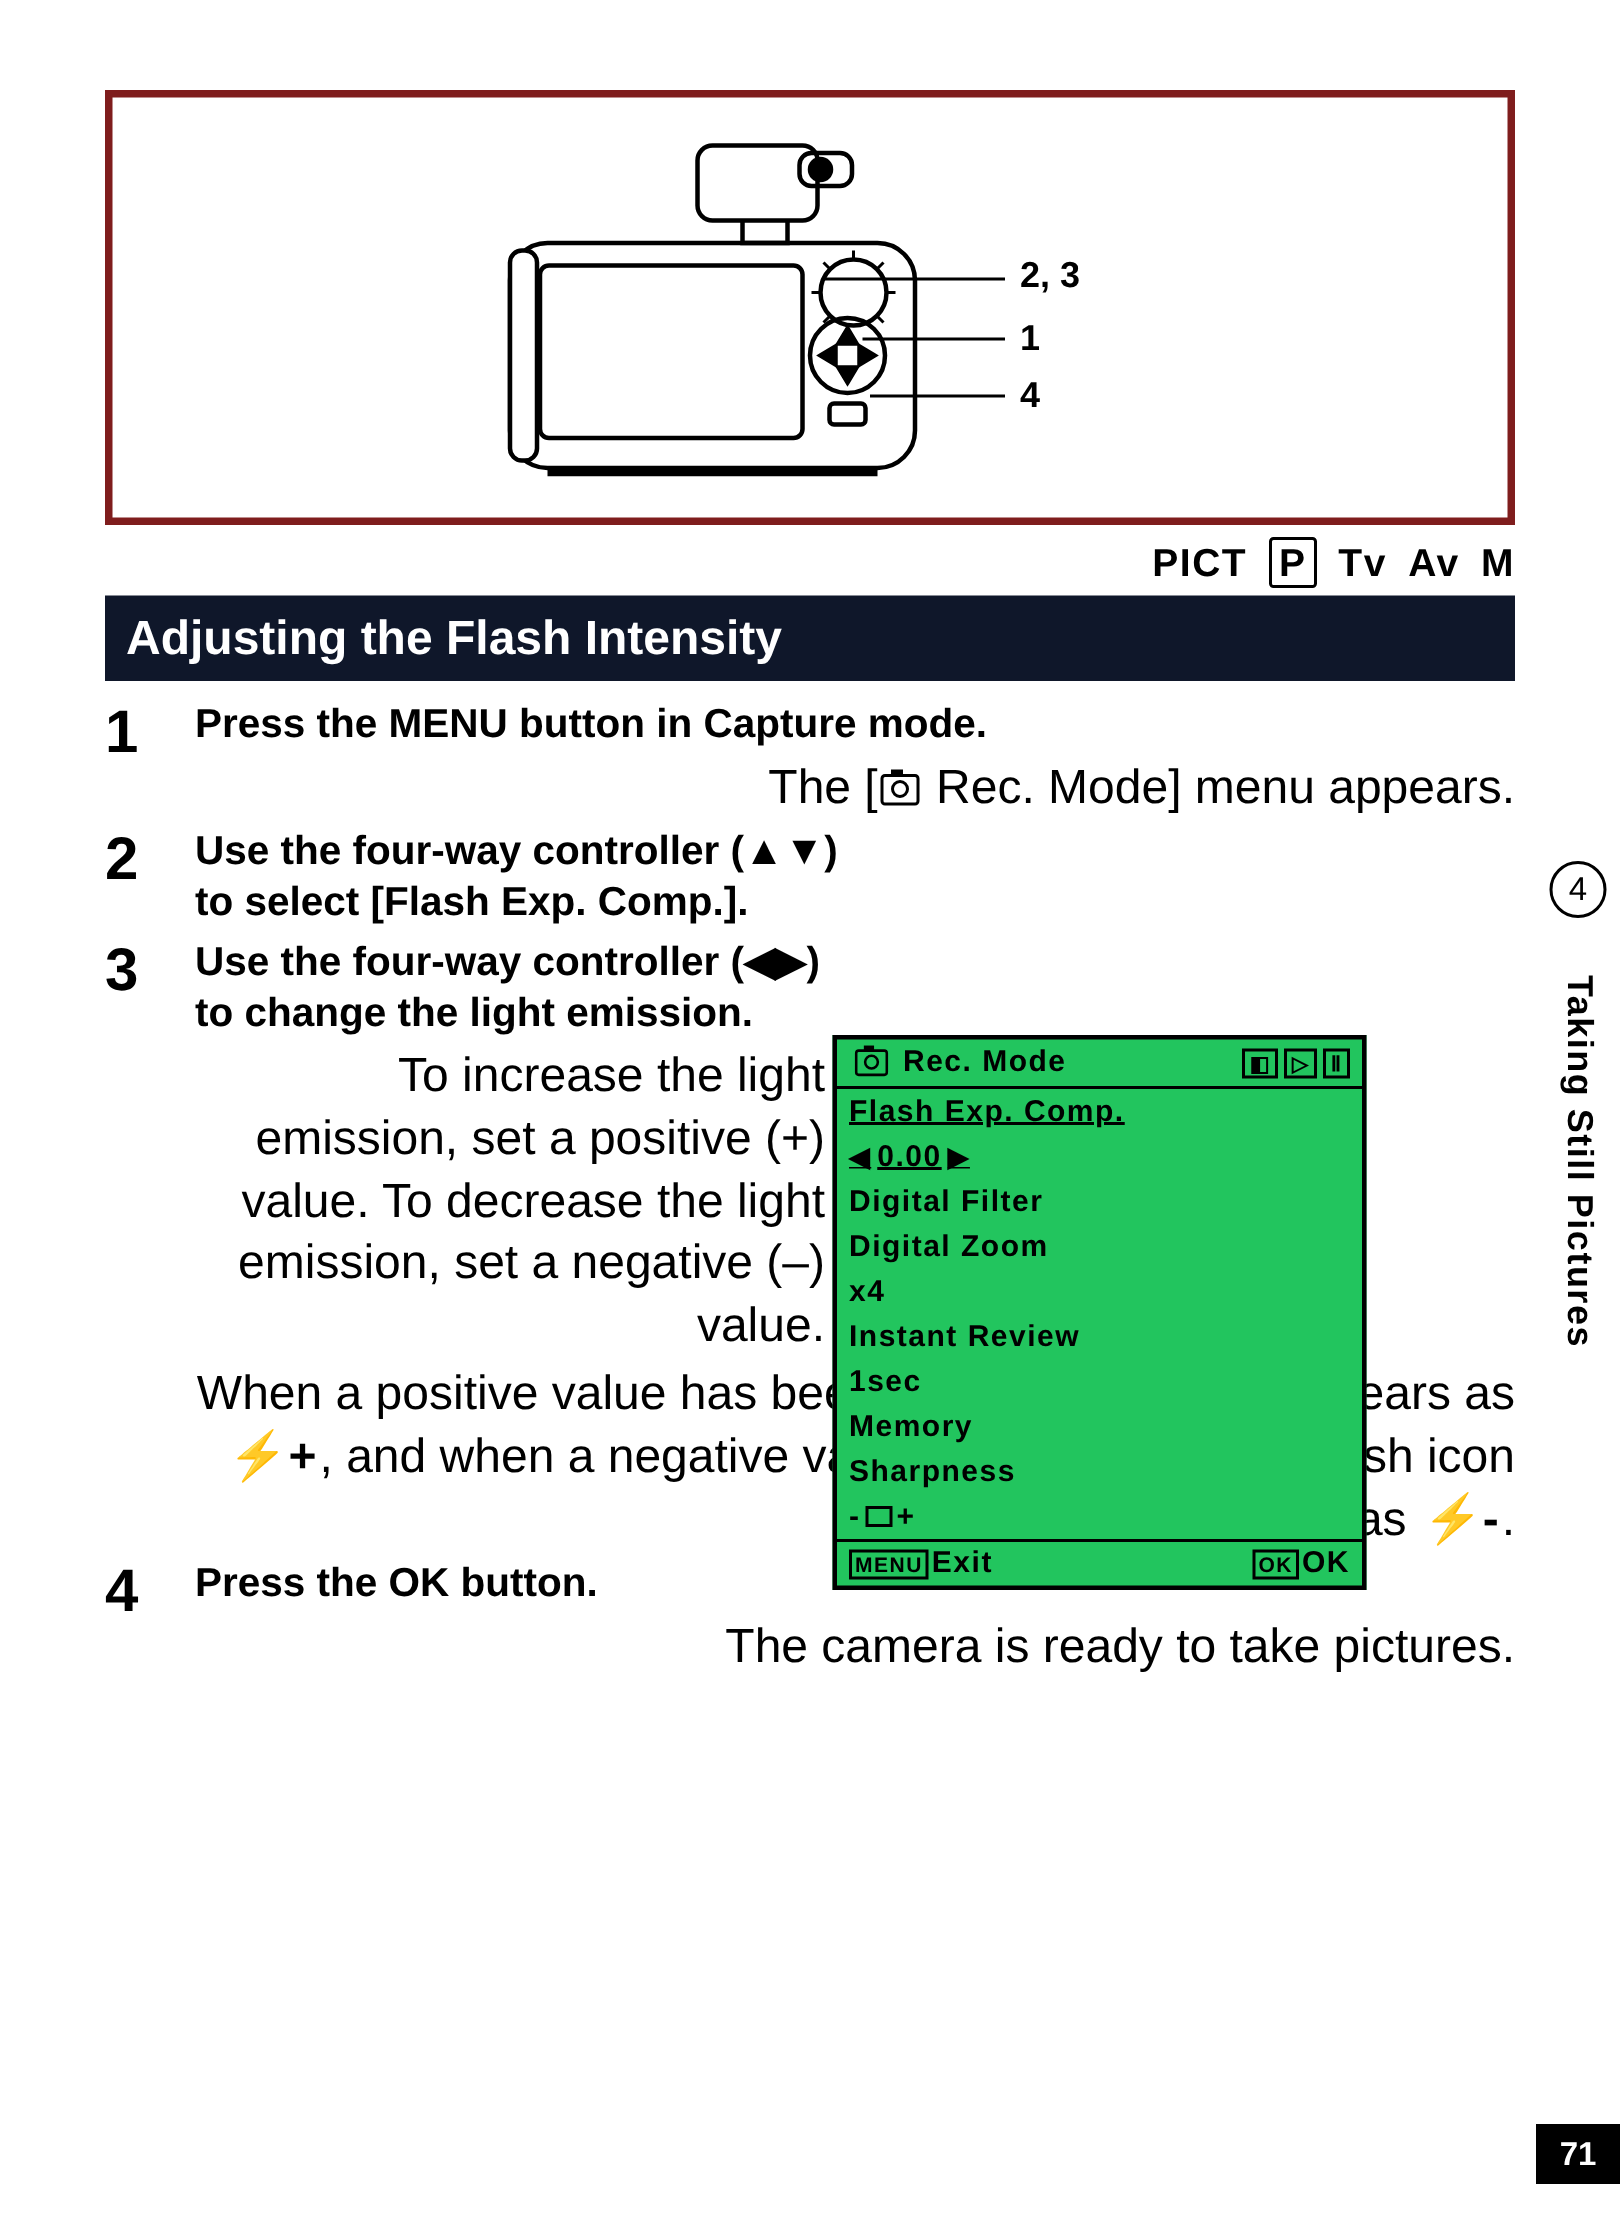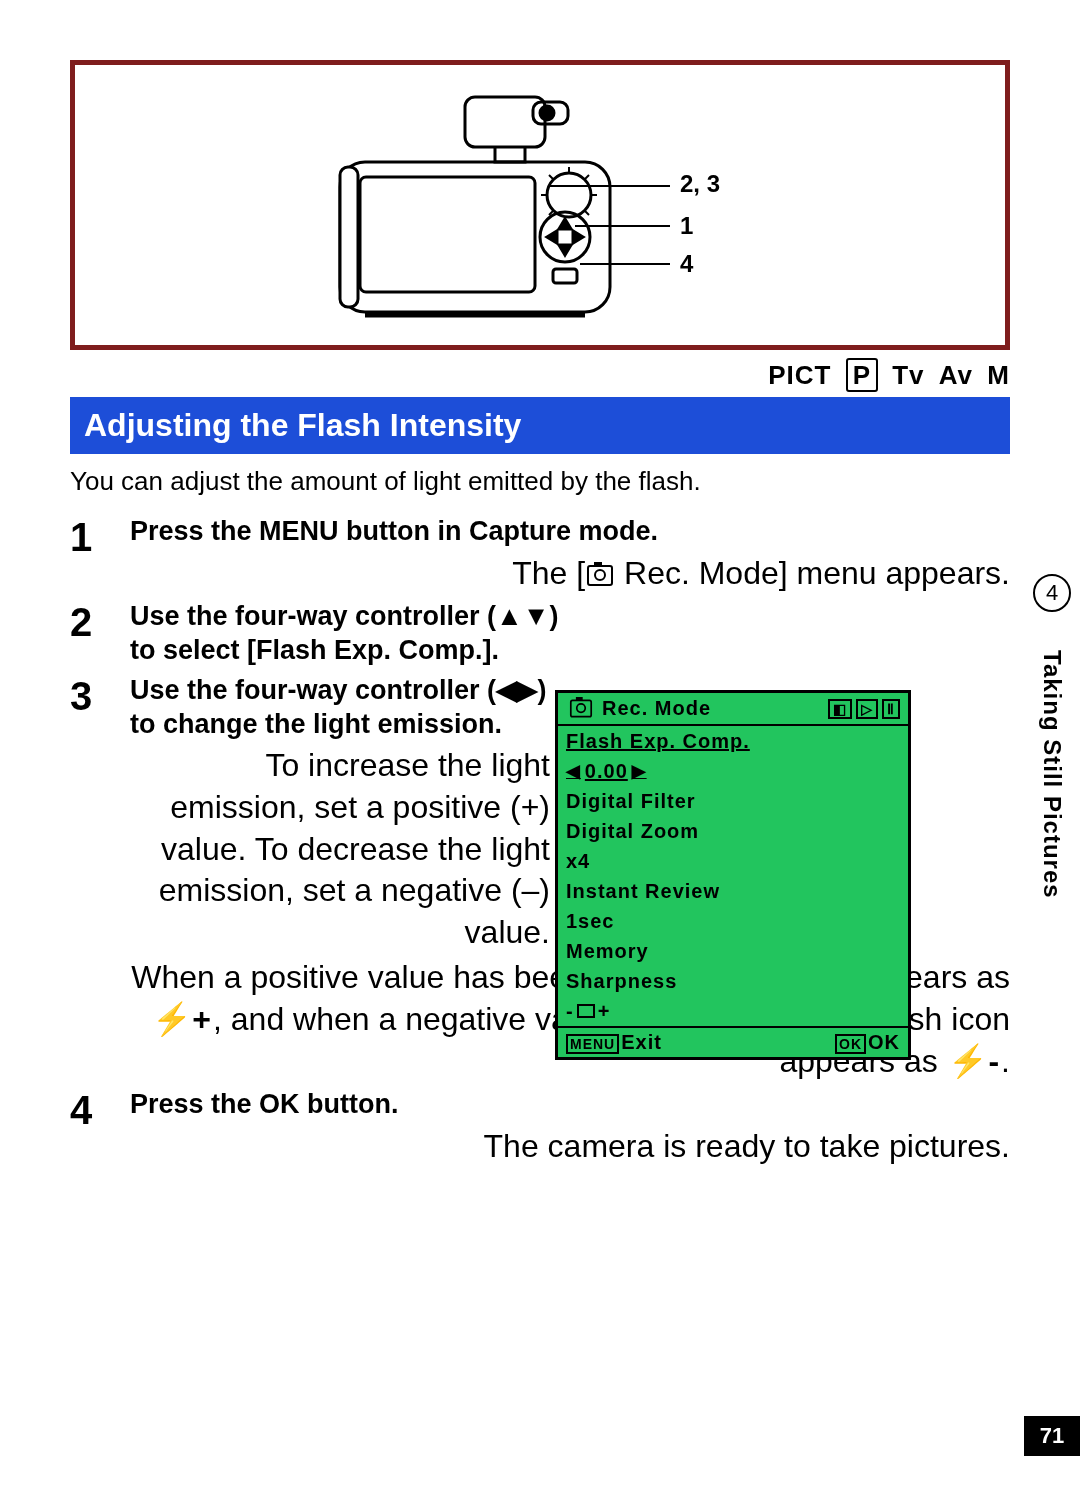--- a/index.html
+++ b/index.html
@@ -42,21 +42,21 @@
   }
   .mode-row {
     text-align: right;
     font-weight: bold;
     font-size: 26px;
     margin: 8px 0 6px 0;
     letter-spacing: 1px;
   }
   .mode-row span { margin-left: 6px; }
   .h1-bar {
-    background: #1d4ed8;
+    background: #0f172a;
     color: #fff;
     font-weight: bold;
     font-size: 32px;
     padding: 10px 14px;
     margin-bottom: 12px;
   }
   .intro {
     font-size: 26px;
     margin-bottom: 18px;
   }
@@ -249,21 +249,20 @@
   <div class="mode-row">
     <span>PICT</span>
     <span style="border:2px solid #000; padding:0 5px; border-radius:3px;">P</span>
     <span>Tv</span>
     <span>Av</span>
     <span>M</span>
   </div>
 
   <div class="h1-bar">Adjusting the Flash Intensity</div>
 
-  <div class="intro">You can adjust the amount of light emitted by the flash.</div>
 
   <div class="steps">
 
     <div class="step">
       <div class="step-num">1</div>
       <div class="step-body">
         <div class="step-title">Press the MENU button in Capture mode.</div>
         <div class="step-detail">
           <span>The [</span><span class="cam-inline"></span><span> Rec. Mode] menu appears.</span>
         </div>

